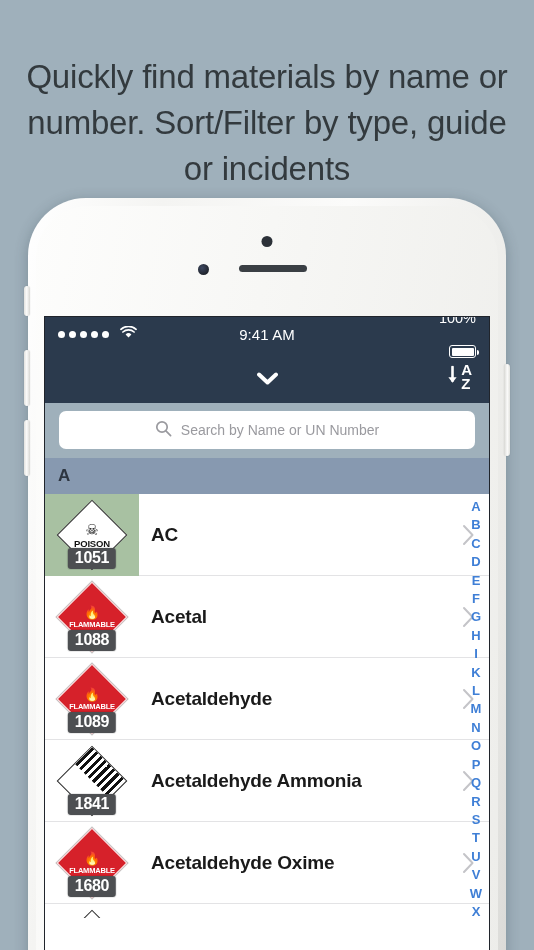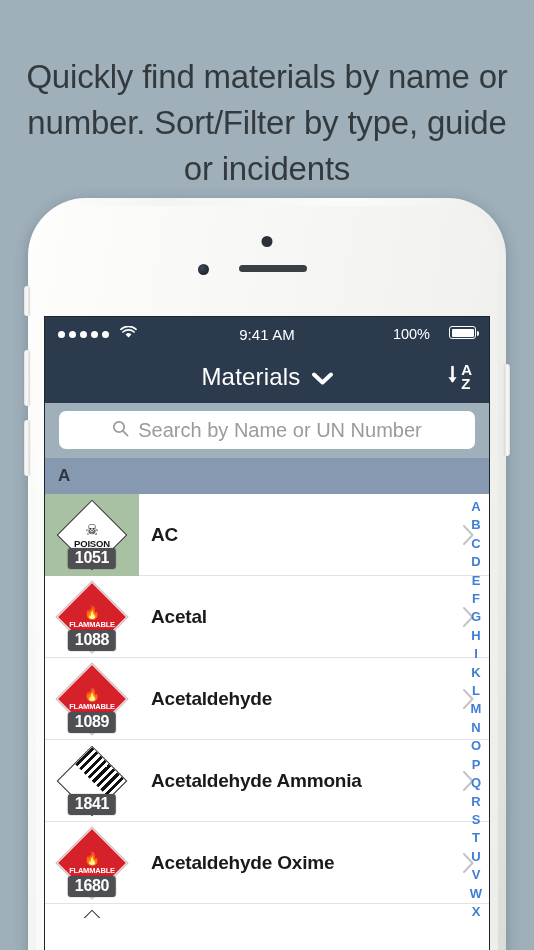--- a/index.html
+++ b/index.html
@@ -89,21 +89,21 @@
     position: relative;
   }
   .sig-dots { display: flex; gap: 4px; align-items: center; }
   .sig-dots i { width: 7px; height: 7px; border-radius: 50%; background: #fff; display: block; }
   .wifi { margin-left: 11px; display: block; }
   .clock {
     position: absolute; left: 0; width: 100%;
     text-align: center; font-size: 15px; font-weight: 400;
     letter-spacing: 0.1px; pointer-events: none;
   }
-  .battery-wrap { margin-left: auto; display: flex; align-items: flex-start; gap: 19px; z-index:2; }
+  .battery-wrap { margin-left: auto; display: flex; align-items: flex-end; gap: 19px; z-index:2;flex-direction:column; }
   .batt-pct { font-size: 14.5px; font-weight: 500; }
   .batt {
     width: 27px; height: 13px; border: 1.5px solid #fff;
     border-radius: 3px; padding: 1.5px; position: relative;
   }
   .batt::after {
     content: ""; position: absolute; right: -4px; top: 4px;
     width: 2.5px; height: 5px; background: #fff; border-radius: 0 2px 2px 0;
   }
   .batt i { display: block; width: 100%; height: 100%; background: #fff; border-radius: 1px; }
@@ -130,21 +130,21 @@
 
   
   .searchwrap {
     background: #9fb0bb; padding: 8px 14px 9px;
   }
   .searchfield {
     height: 38px; background: #fff; border-radius: 7px;
     display: flex; align-items: center; justify-content: center;
     gap: 9px;
   }
-  .search-ph { color: #9a9a9f; font-size: 20px; }
+  .search-ph { color: #9a9a9f; font-size: 14px; }
 
   
   .section-hdr {
     height: 36px; background: #8799b0;
     display: flex; align-items: center;
     padding: 0 13px;
     color: #2d3540; font-size: 17px; font-weight: 600;
   }
 
   
@@ -268,21 +268,20 @@
       <span class="battery-wrap">
         <span class="batt-pct">100%</span>
         <span class="batt">
             <i></i>
           </span>
       </span>
     </div>
 
     <div class="navbar">
       <div class="nav-title">
-        <span>Materials</span>
         <span>
           <svg width="21" height="13" viewBox="0 0 21 13">
             <path d="M2 2.5 L10.5 10.5 L19 2.5" stroke="#fff" stroke-width="4" fill="none" stroke-linecap="round" stroke-linejoin="round"></path>
           </svg>
         </span>
       </div>
       <div class="sort-btn">
         <span>
           <svg width="11" height="19" viewBox="0 0 11 19">
             <path d="M5.5 1 L5.5 15" stroke="#fff" stroke-width="2.6" stroke-linecap="round"></path>

